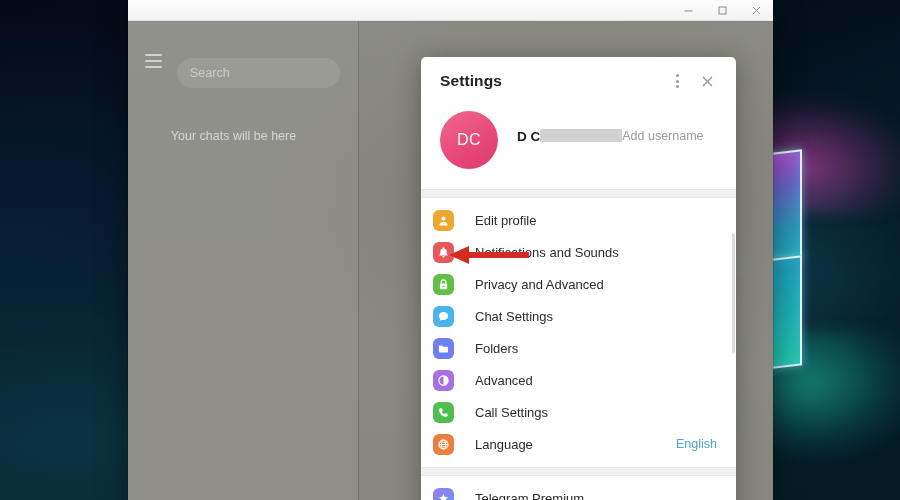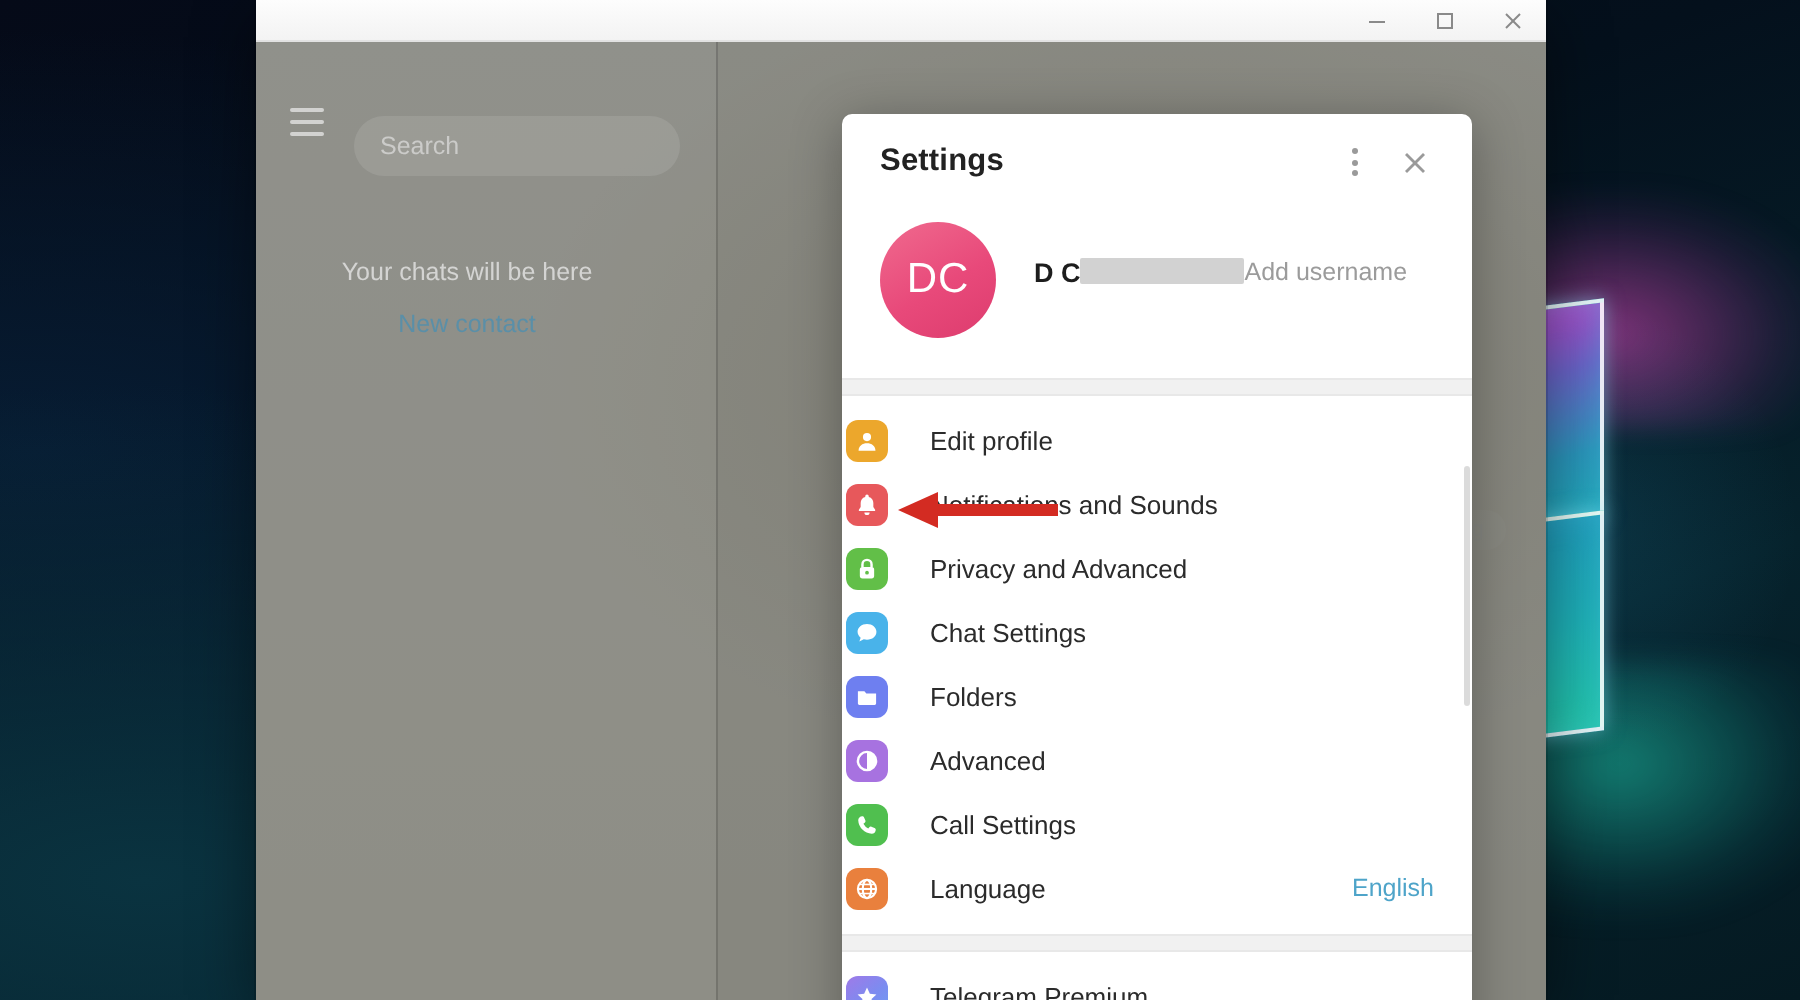--- a/index.html
+++ b/index.html
@@ -208,21 +208,21 @@
     display: flex;
     align-items: center;
     padding: 6px 19px 20px 19px;
     flex: 0 0 auto;
   }
   .avatar {
     width: 58px; height: 58px;
     border-radius: 50%;
     background: linear-gradient(150deg, #f06a8e 0%, #e8497a 55%, #dd3c6e 100%);
     color: #ffffff;
-    font-size: 21px;
+    font-size: 16px;
     font-weight: 400;
     letter-spacing: 0.5px;
     display: flex; align-items: center; justify-content: center;
     flex: 0 0 auto;
   }
   .profile-info {
     margin-left: 19px;
     display: flex;
     flex-direction: row;
     justify-content: center;
@@ -251,21 +251,21 @@
     border-bottom: 1px solid #e8e8e8;
     flex: 0 0 auto;
   }
 
   .menu-group { padding: 6px 0 7px 0; flex: 0 0 auto; }
 
   .menu-item {
     height: 32px;
     display: flex;
     align-items: center;
-    padding: 0 19px 0 2px;
+    padding: 0 19px 0 12px;
     cursor: default;
   }
   .mi-icon {
     width: 21px; height: 21px;
     border-radius: 6px;
     flex: 0 0 auto;
     display: flex; align-items: center; justify-content: center;
     color: #ffffff;
   }
   .mi-icon svg { display: block; }
@@ -352,21 +352,20 @@
         <div class="tg-search-row">
           <div class="hamburger">
             <span></span>
               <span></span>
               <span></span>
           </div>
           <div class="tg-search-box" placeholder="Search">Search</div>
         </div>
         <div class="tg-empty">
           <div class="tg-empty-text">Your chats will be here</div>
-          <div class="tg-newcontact">New contact</div>
         </div>
       </div>
 
       <div id="settings-modal">
 
         <div class="modal-header">
           <div class="modal-title">Settings</div>
           <div class="hdr-btn">
             <span class="kebab">
                 <i></i>

